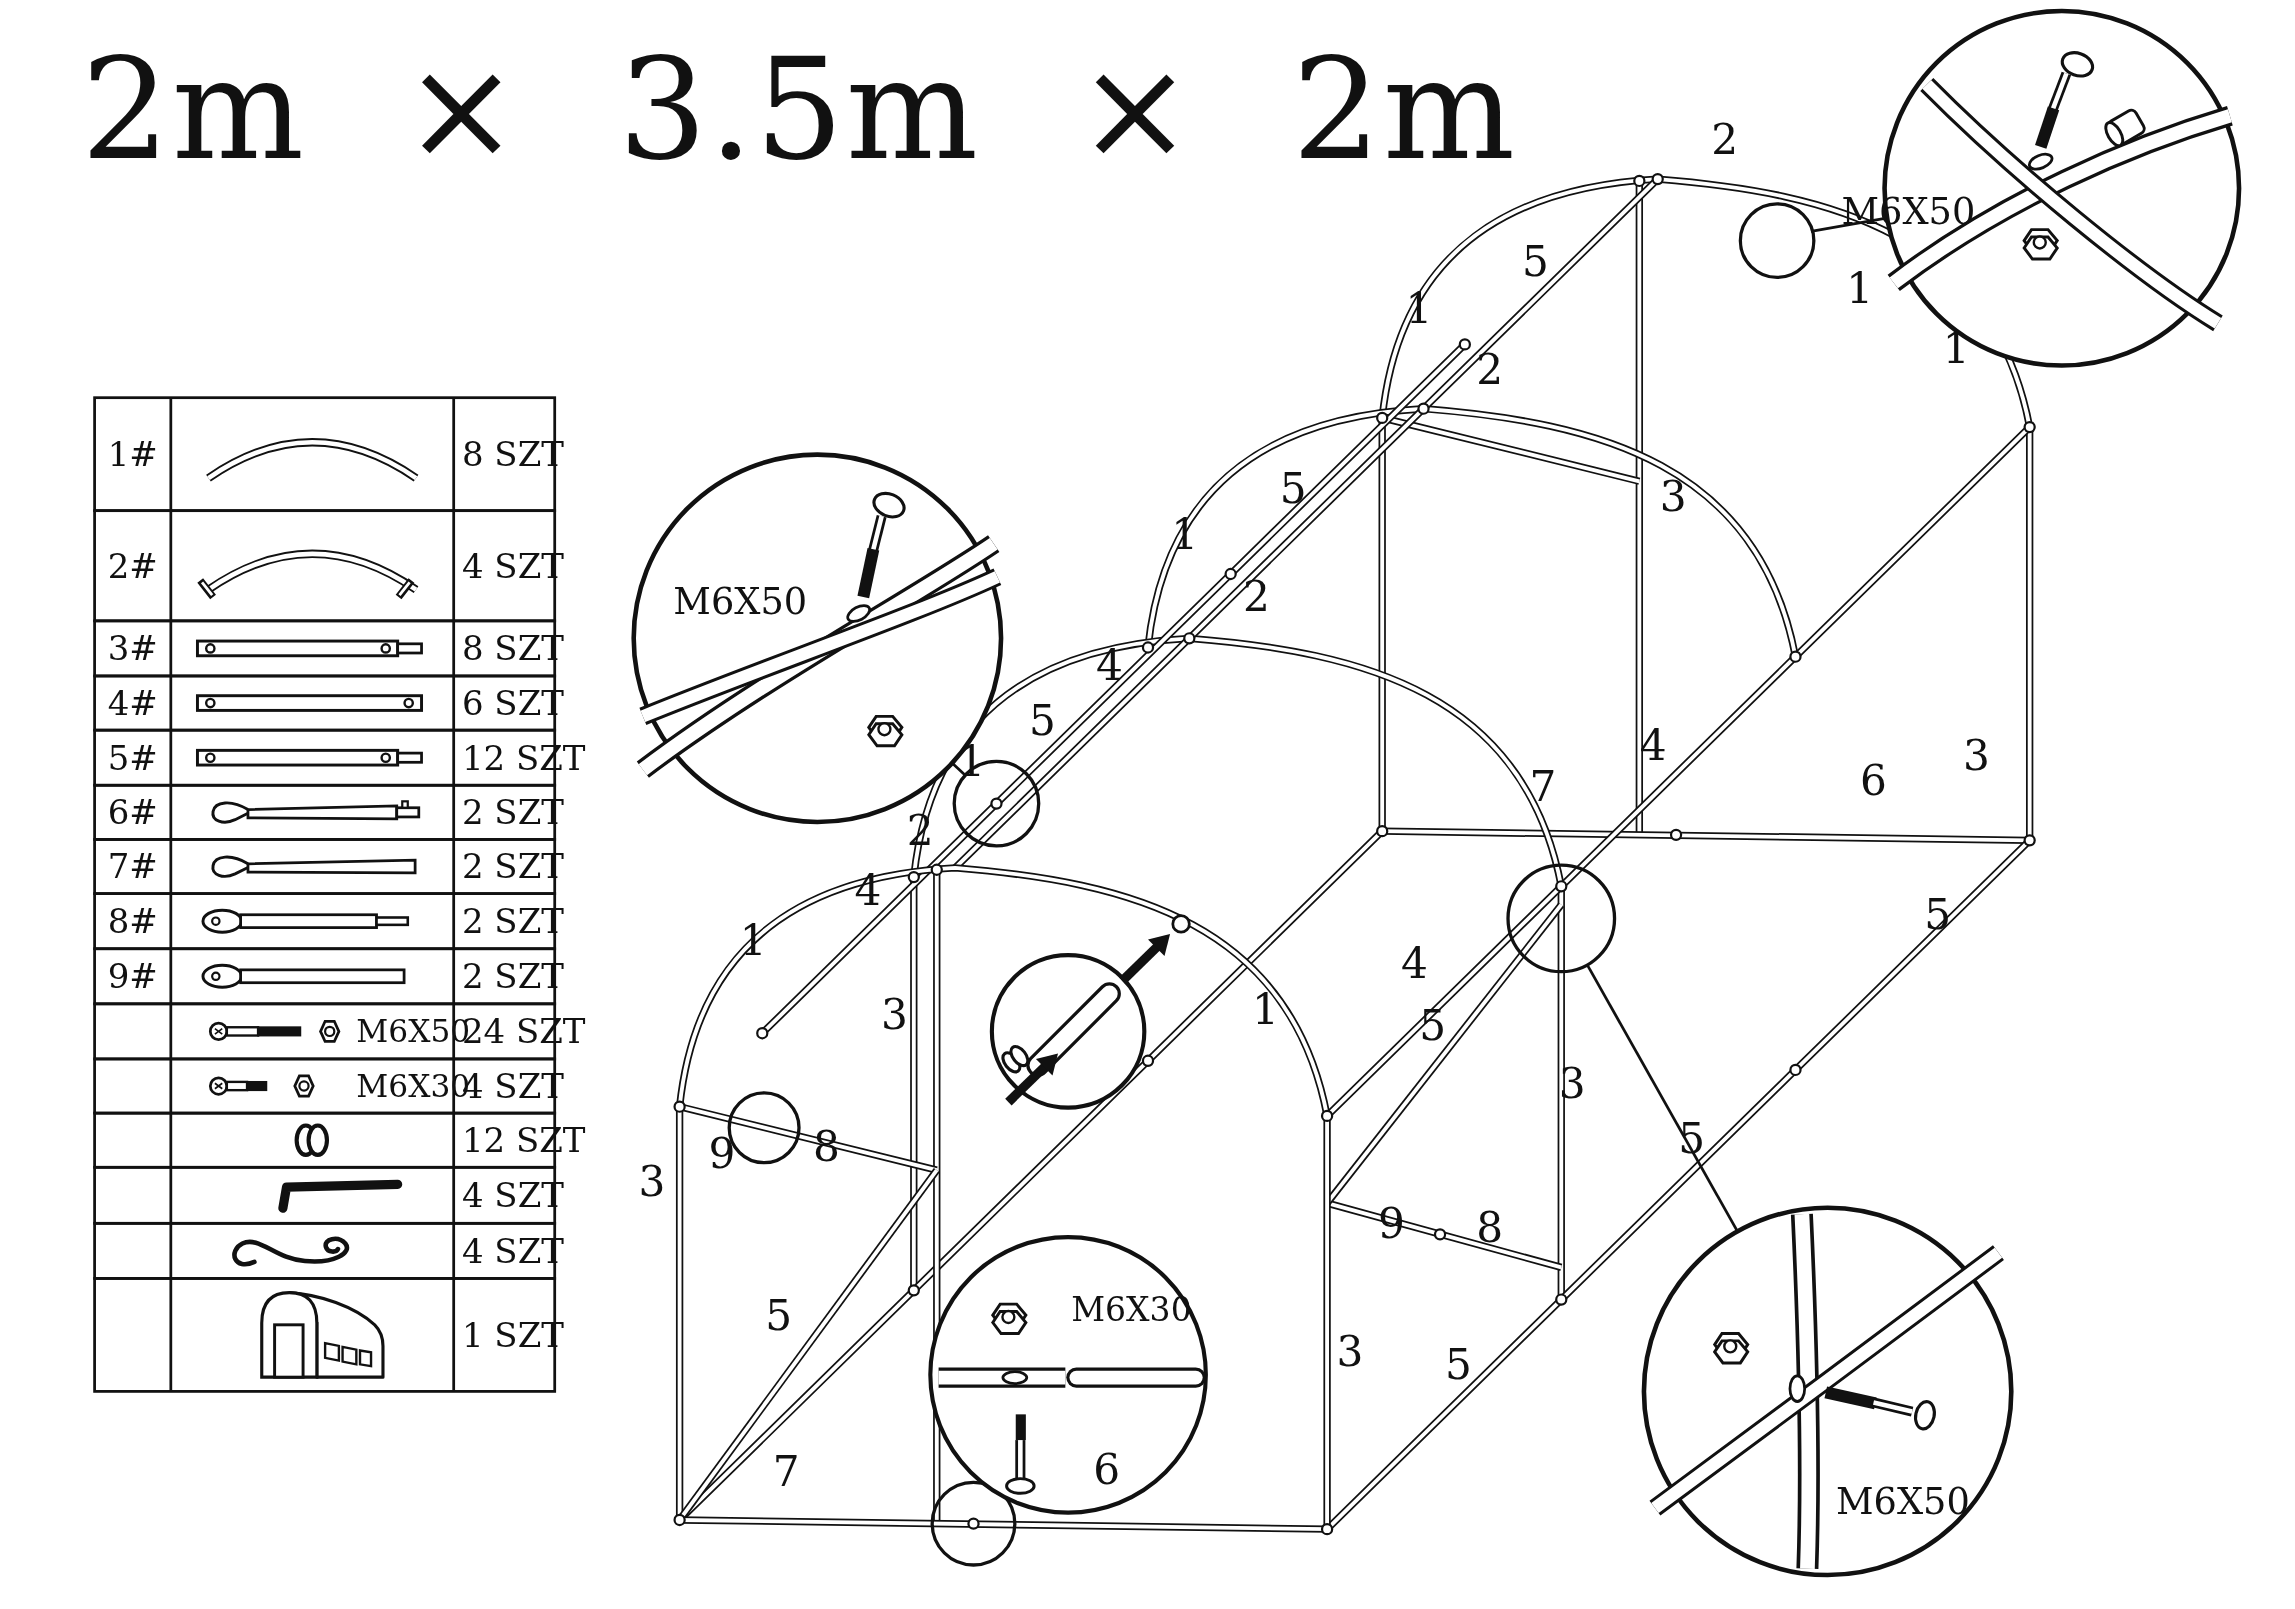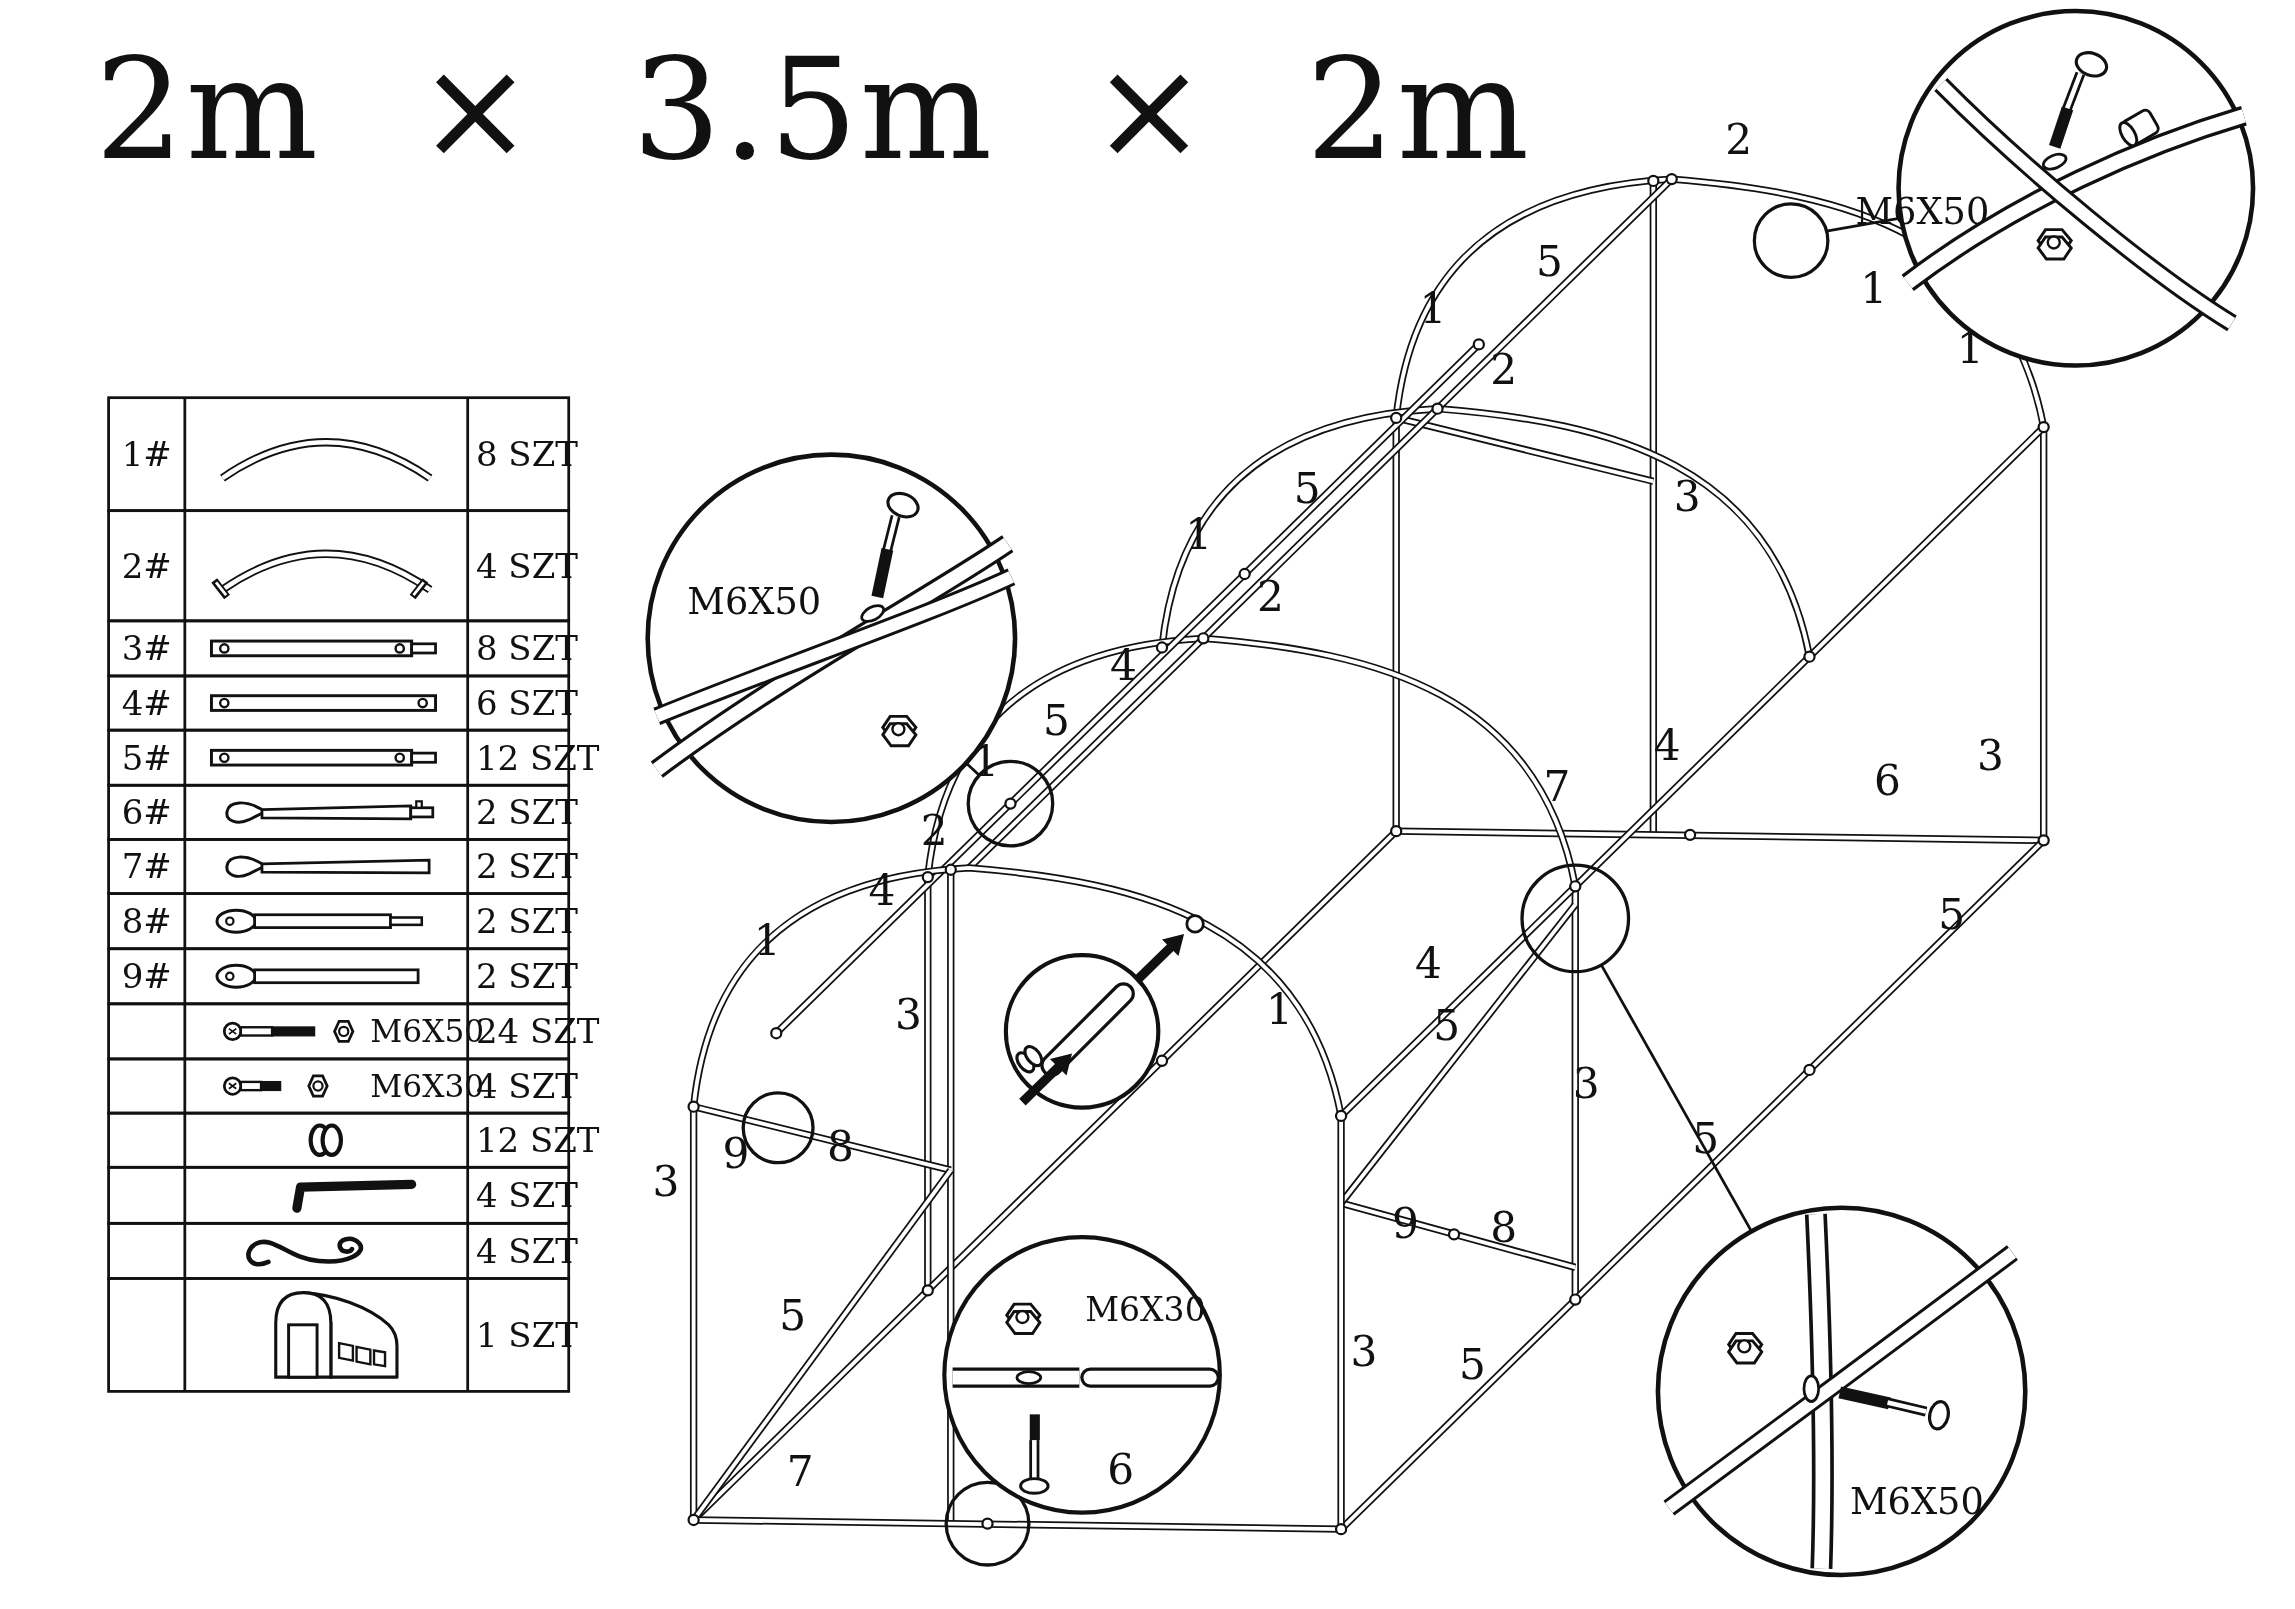--- a/index.html
+++ b/index.html
@@ -1,16 +1,16 @@
 <!DOCTYPE html>
 <html style="font-size:14.7px"><head>
 <meta charset="utf-8">
 <style>
   html,body{margin:0;padding:0;background:#ffffff;}
-  .page{width:2016px;height:1610px;position:relative;background:#fff;font-family:"DejaVu Serif",serif;padding-left:14px;}
+  .page{width:2016px;height:1610px;position:relative;background:#fff;font-family:"DejaVu Serif",serif;}
   svg{display:block;}
   text{fill:#111;}
   .title-text{font-family:"DejaVu Serif",serif;font-size:152px;word-spacing:55px;letter-spacing:2px;}
   .tbl-text{font-family:"DejaVu Serif",serif;font-size:37px;}
   .hw-text{font-family:"DejaVu Serif",serif;font-size:34px;}
   .lbl{font-family:"DejaVu Serif",serif;font-size:46px;}
   .callout-lbl{font-family:"DejaVu Serif",serif;font-size:40px;}
 </style>
 </head>
 <body>

